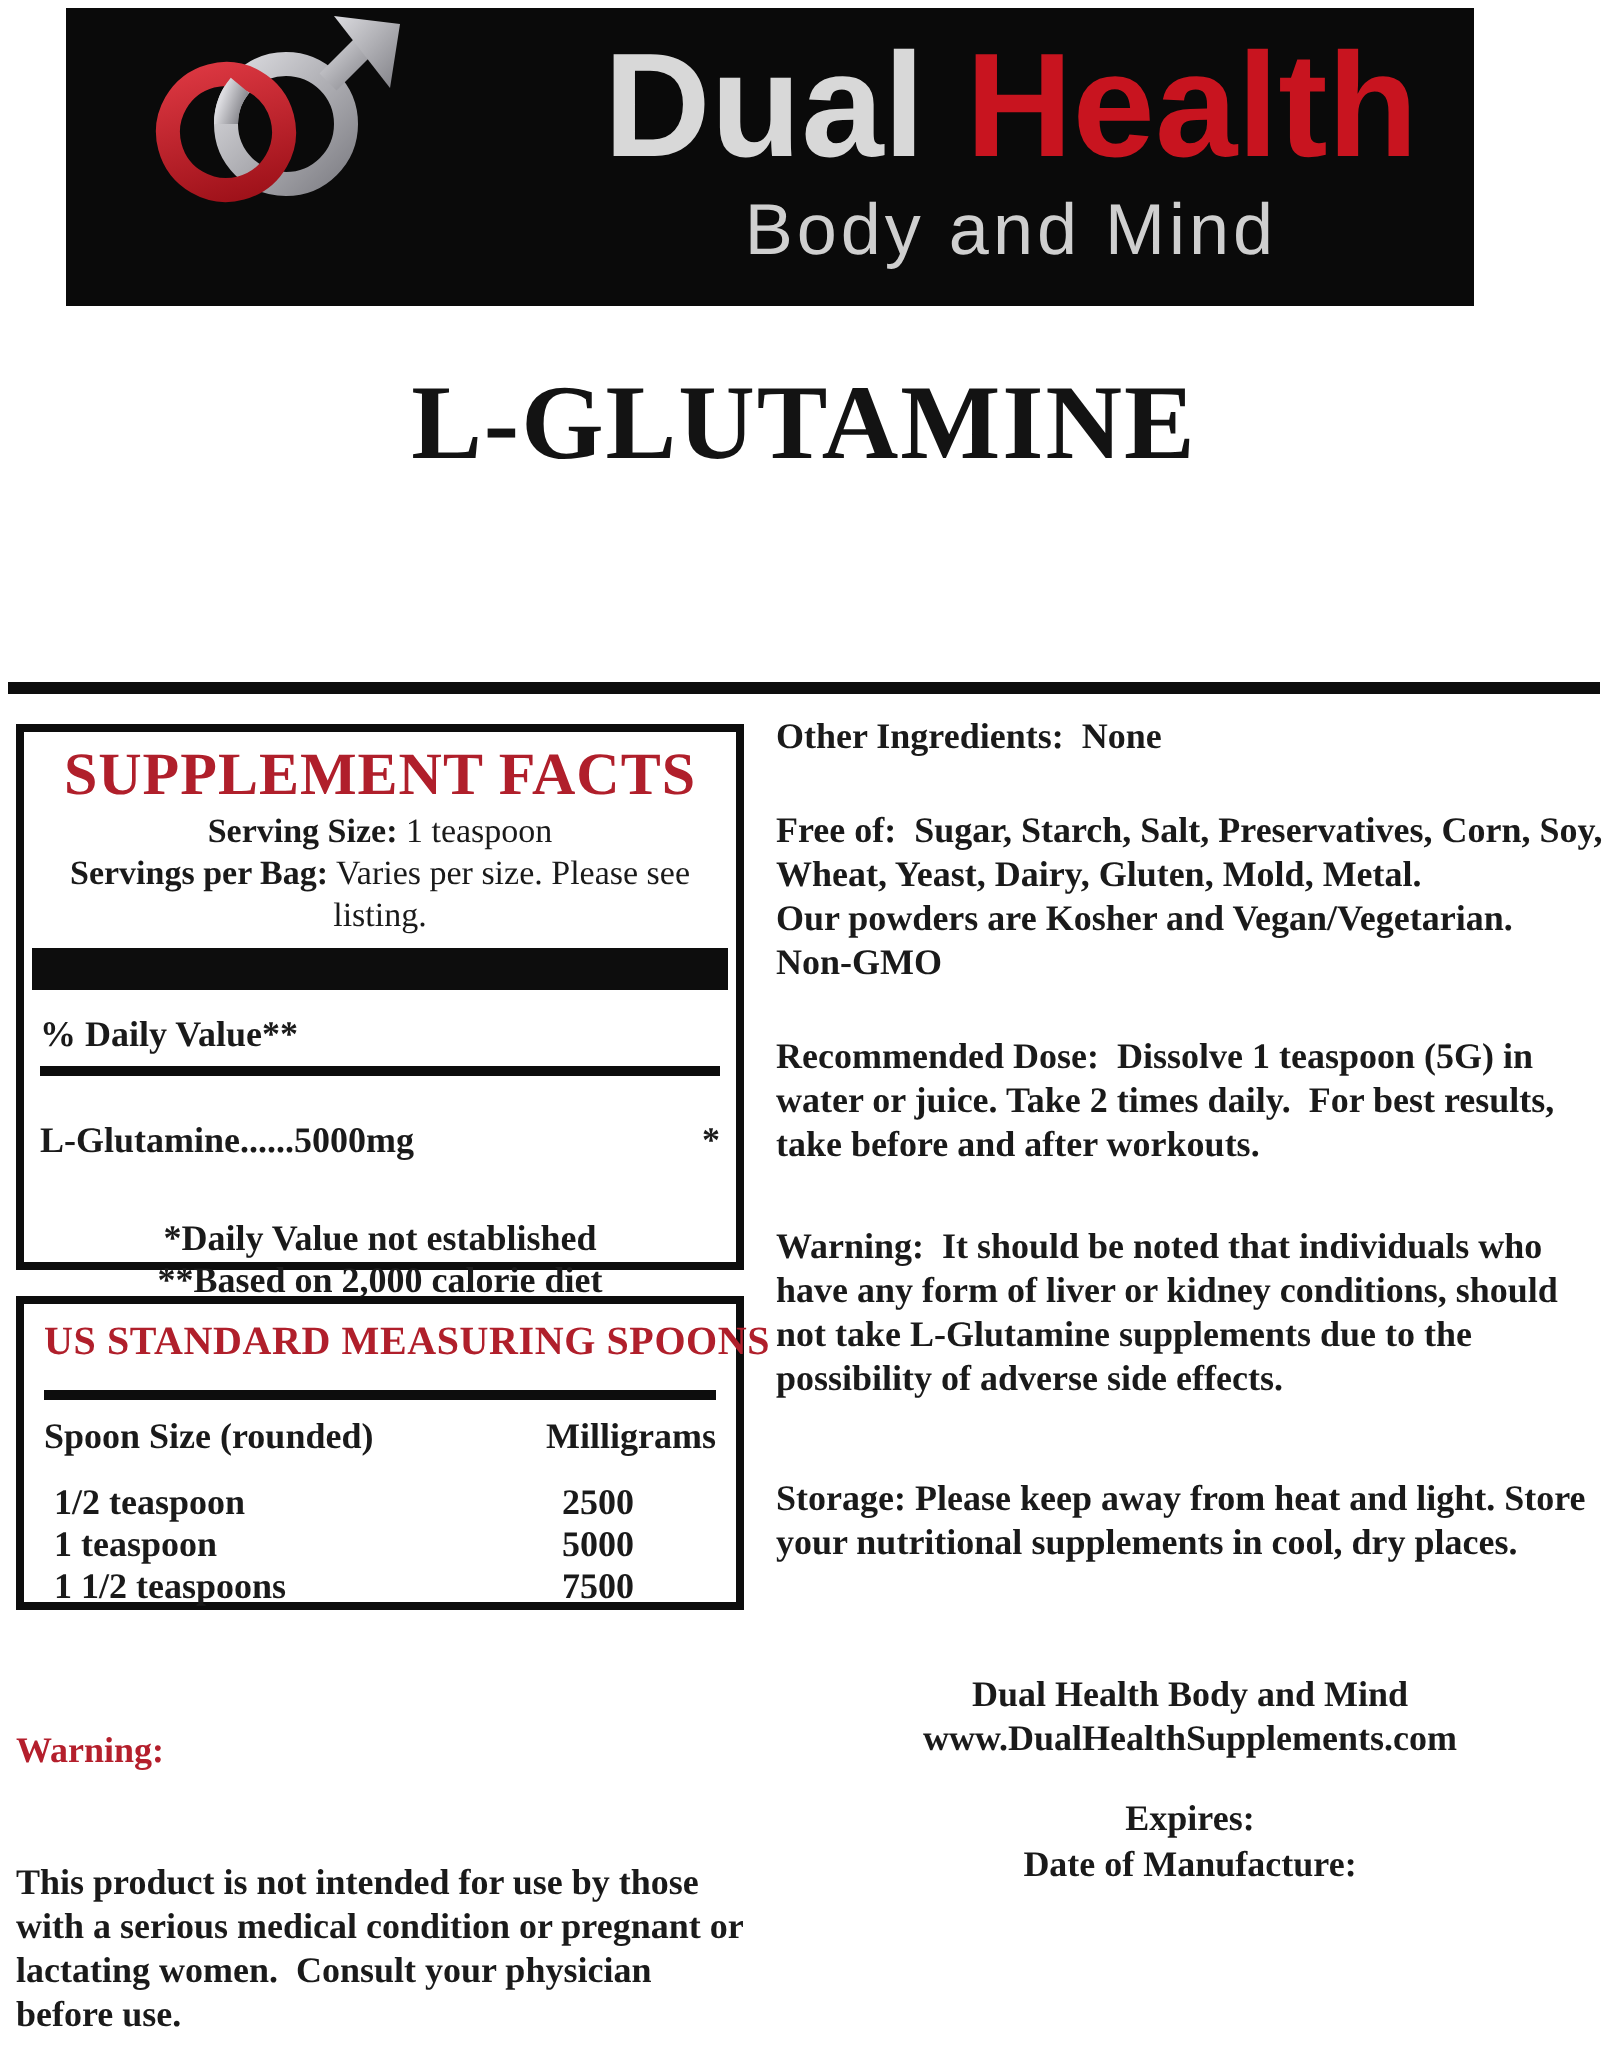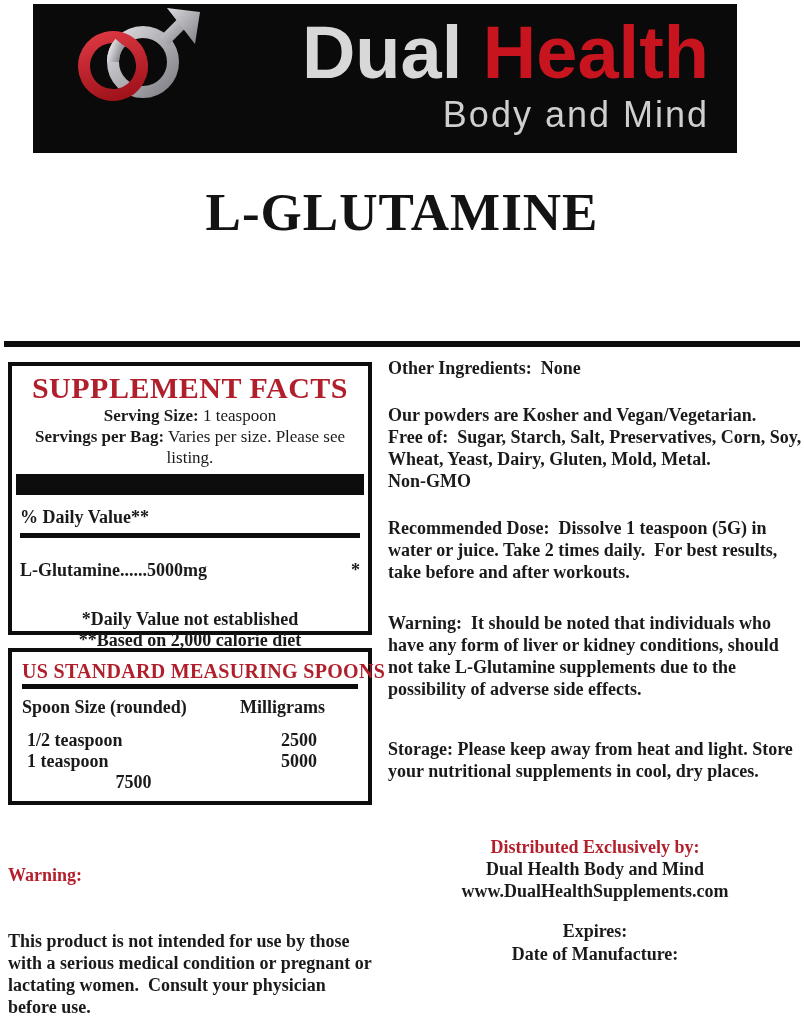--- a/index.html
+++ b/index.html
@@ -9,21 +9,21 @@
     font-family:"Liberation Serif", serif; color:#1a1a1a; overflow:hidden;
   }
 
   
   .banner { position:absolute; left:33px; top:4px; width:704px; height:149px; background:#0a0a0a;padding-left:48px; }
   .logo-svg { position:absolute; left:10px; top:0; }
   .banner-text { position:absolute; right:28px; top:10px; text-align:right; font-family:"Liberation Sans", sans-serif; }
   .brand { font-size:74px; line-height:78px; font-weight:bold; letter-spacing:0; white-space:nowrap; }
   .brand-primary { color:#d8d8d8; }
   .brand-accent { color:#c8141f; }
-  .tagline { font-size:36px; line-height:40px; margin-top:3px; color:#cfcfcf; letter-spacing:2px; font-weight:normal; }
+  .tagline { font-size:36px; line-height:40px; margin-top:3px; color:#cfcfcf; letter-spacing:2px; font-weight:normal;text-align:center; }
 
   
   .main-title {
     position:absolute; top:182px; left:0; width:100%; text-align:center;
     font-size:53px; font-weight:bold; letter-spacing:1px; color:#131313;
   }
 
   .divider { position:absolute; top:341px; left:4px; width:796px; height:6px; background:#0d0d0d; }
 
   
@@ -34,24 +34,24 @@
   .facts-line { font-size:17px; line-height:21px; white-space:pre-wrap; }
   .facts-line b { font-weight:bold; }
   .black-bar { height:21px; background:#0d0d0d; margin:6px -4px 0; }
   .amount-row { display:flex; justify-content:space-between; font-size:18px; font-weight:bold;
                 padding:12px 0 5px; border-bottom:5px solid #0d0d0d; }
   .ing-row { display:flex; justify-content:space-between; font-size:18px; font-weight:bold; margin-top:22px; }
   .footnotes { margin-top:28px; font-size:18px; font-weight:bold; line-height:21px; }
 
   .spoons-box { border:4px solid #0d0d0d; margin-top:13px; height:157px; padding:8px 10px 10px; }
   .spoons-title { font-size:20px; font-weight:bold; color:#b01f2b; letter-spacing:0.3px;
-                  padding-bottom:1px; border-bottom:5px solid #0d0d0d; white-space:nowrap; }
+                  padding-bottom:12px; border-bottom:5px solid #0d0d0d; white-space:nowrap; }
   .spoons-grid { display:grid; grid-template-columns:1fr 118px; }
   .spoons-header { font-size:18px; font-weight:bold; margin:8px 0 12px; }
-  .spoons-header .col2 { text-align:left; }
+  .spoons-header .col2 { text-align:right; }
   .spoon-row { font-size:18px; font-weight:bold; line-height:21px; padding-left:5px; }
   .spoon-row .col2 { text-align:center; }
 
   .left-warning { margin-top:15px; font-size:18px; font-weight:bold; line-height:22px; white-space:pre-wrap; }
   .red-heading { color:#b41f2c; font-weight:bold; }
 
   
   .right-col { position:absolute; left:388px; top:357px; width:414px;
                font-size:18px; font-weight:bold; line-height:22px; }
   .para { white-space:pre-wrap; }
@@ -134,45 +134,45 @@
       <div id="spoons-rows">
           <div class="spoons-grid spoon-row">
             <span class="col1">1/2 teaspoon</span>
             <span class="col2">2500</span>
           </div>
           <div class="spoons-grid spoon-row">
             <span class="col1">1 teaspoon</span>
             <span class="col2">5000</span>
           </div>
           <div class="spoons-grid spoon-row">
+            <span class="col1">1 1/2 teaspoons</span>
             <span class="col2">7500</span>
           </div>
         </div>
     </div>
 
     <div class="left-warning">
       <div class="red-heading">Warning:</div>
       <div>This product is not intended for use by those with a serious medical condition or pregnant or lactating women.  Consult your physician before use.</div>
     </div>
 
   </div>
 
   <div class="right-col">
     <div class="para mb25">Other Ingredients:  None</div>
     <div class="mb25">
+      <div class="para">Free of:  Sugar, Starch, Salt, Preservatives, Corn, Soy, Wheat, Yeast, Dairy, Gluten, Mold, Metal.</div>
       <div class="para">Our powders are Kosher and Vegan/Vegetarian.</div>
-      <div class="para">Free of:  Sugar, Starch, Salt, Preservatives, Corn, Soy, Wheat, Yeast, Dairy, Gluten, Mold, Metal.</div>
       <div class="para">Non-GMO</div>
     </div>
     <div class="para mb29">Recommended Dose:  Dissolve 1 teaspoon (5G) in water or juice. Take 2 times daily.  For best results, take before and after workouts.</div>
     <div class="para mb28">Warning:  It should be noted that individuals who have any form of liver or kidney conditions, should not take L-Glutamine supplements due to the possibility of adverse side effects.</div>
     <div class="para mb54">Storage: Please keep away from heat and light. Store your nutritional supplements in cool, dry places.</div>
 
     <div class="centered mb18">
-      <div class="red-heading">Distributed Exclusively by:</div>
       <div>Dual Health Body and Mind</div>
       <div>www.DualHealthSupplements.com</div>
     </div>
 
     <div class="centered lot-block">
       <div>Expires:</div>
       <div>Date of Manufacture:</div>
     </div>
   </div>
 

